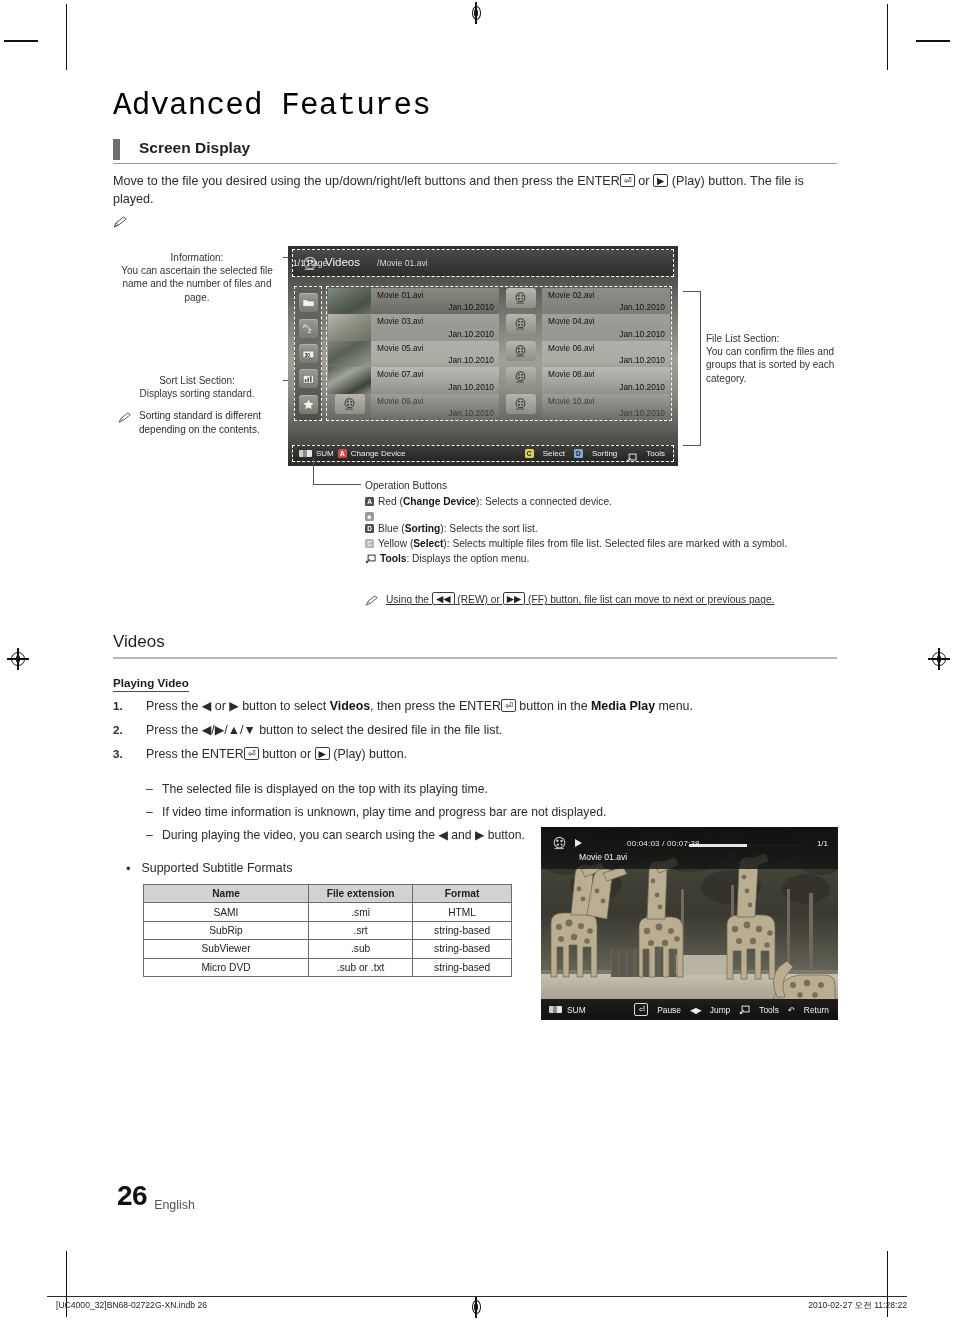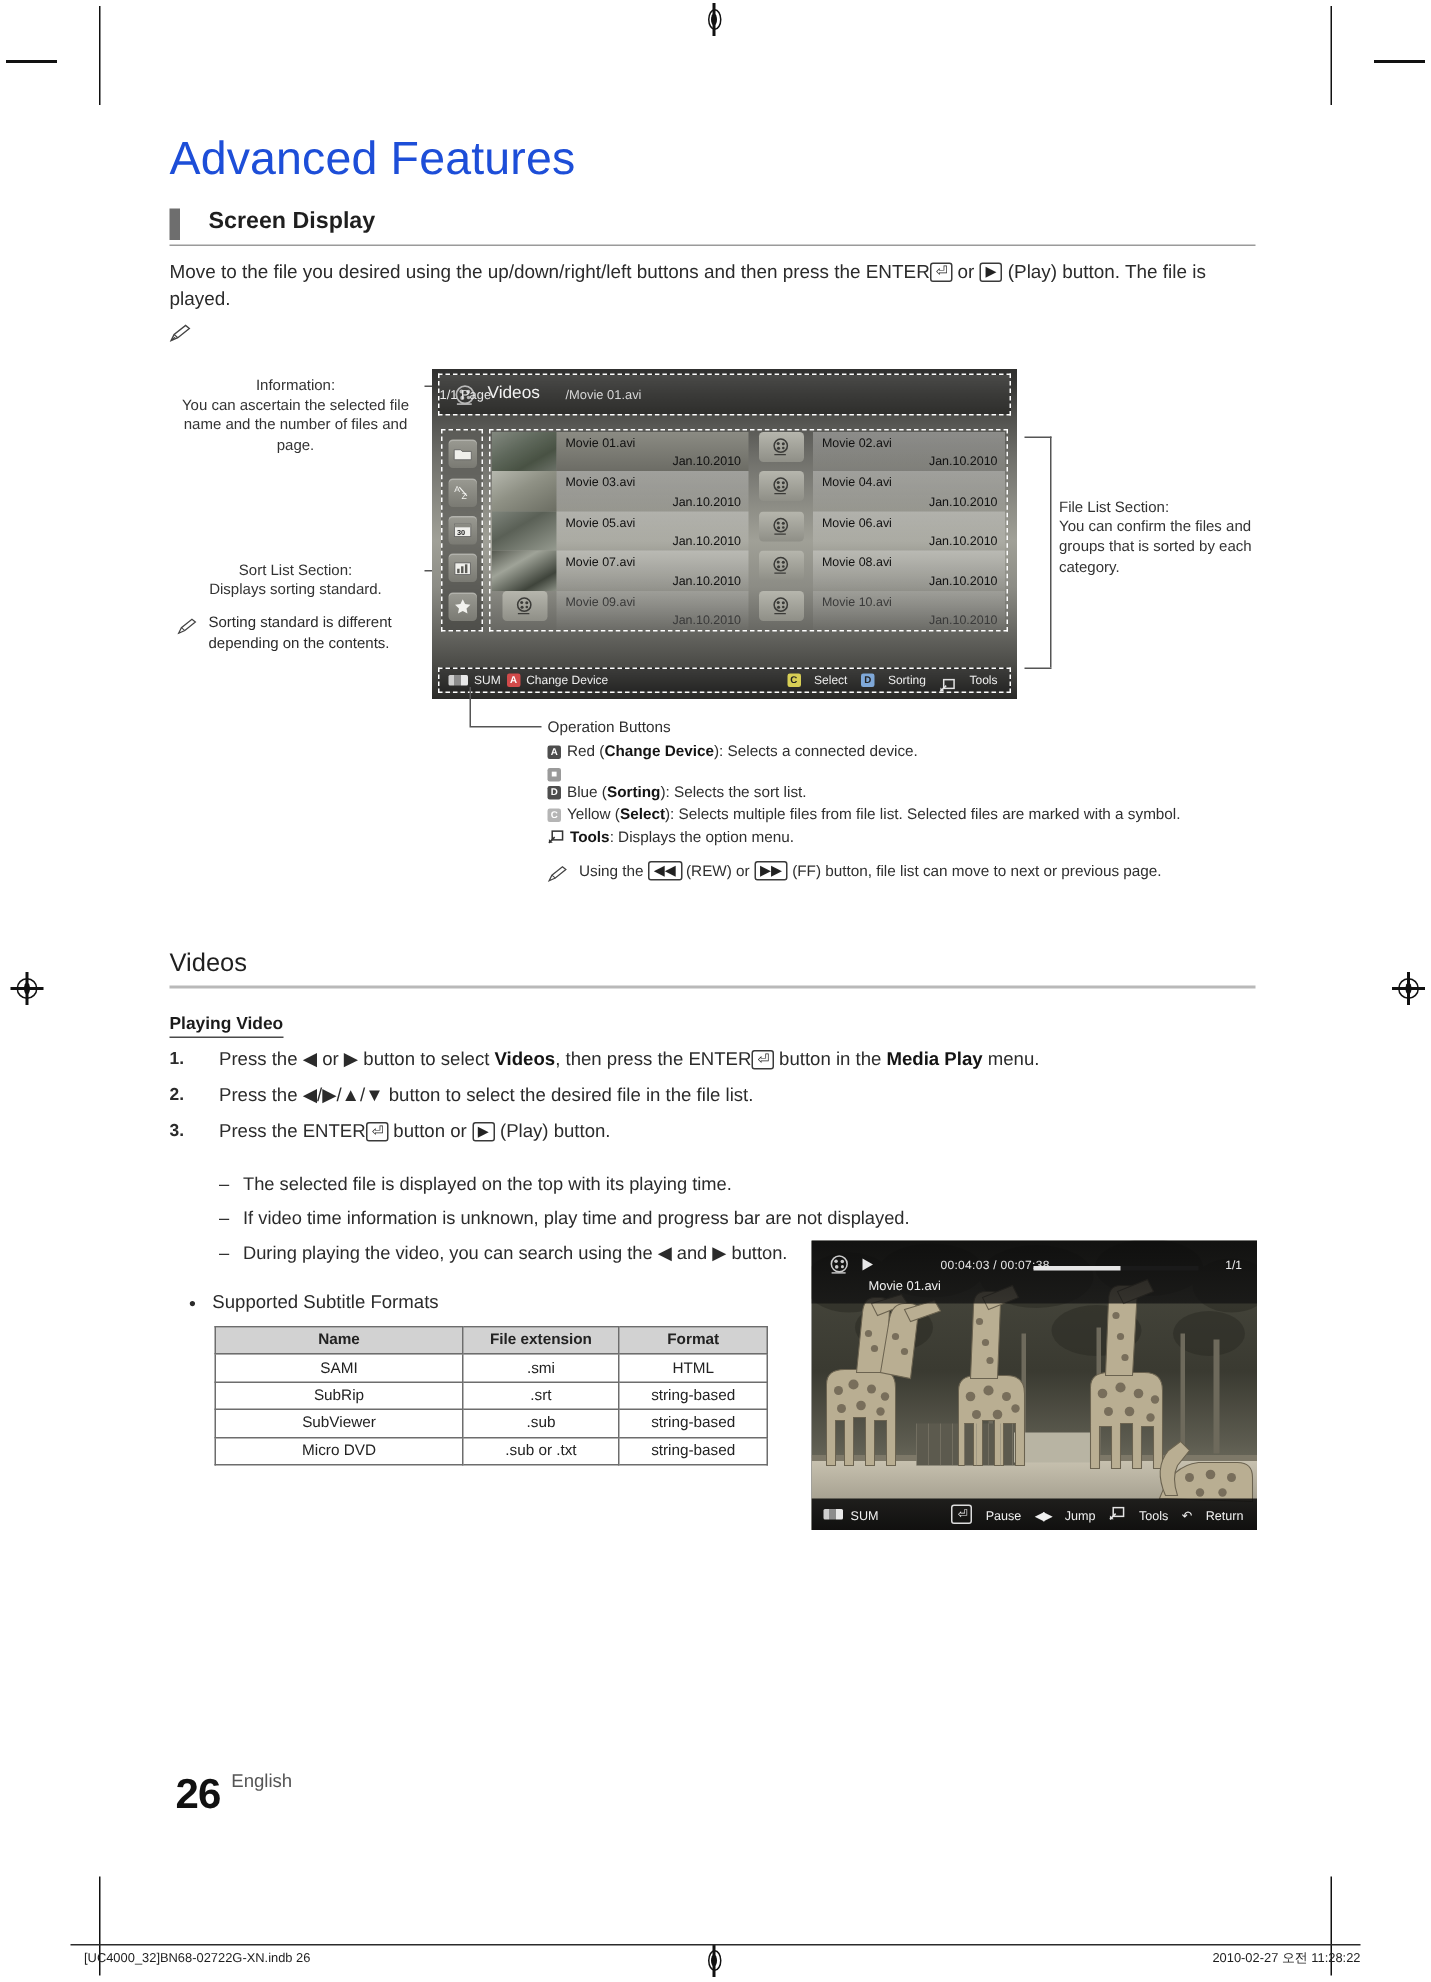--- a/index.html
+++ b/index.html
@@ -15,22 +15,22 @@
   .reg{position:absolute;width:22px;height:22px;}
   .reg:before{content:"";position:absolute;left:4px;top:4px;width:14px;height:14px;
     border:1.4px solid #111;border-radius:50%;box-sizing:border-box;}
   .reg:after{content:"";position:absolute;left:9.2px;top:7px;width:4px;height:8px;
     background:#111;border-radius:50%;}
   .reg .h{position:absolute;left:0;top:10.3px;width:22px;height:1.4px;background:#111;}
   .reg .v{position:absolute;left:10.3px;top:0;width:1.4px;height:22px;background:#111;}
   .reg.oval:before{left:6.5px;width:9px;border-radius:50%;}
 
   h1.doc-title{
-    font-size:31px;font-weight:400;letter-spacing:.1px;color:#1d4ed8;
-    margin:0;position:absolute;left:113px;top:88px;
+    font-size:31px;font-weight:400;letter-spacing:.1px;color:#000000;
+    margin:0;position:absolute;left:113px;top:88px;font-family:Liberation Mono, monospace;
   }
 
   .sec-head{position:absolute;left:113px;top:139px;width:724px;height:24px;}
   .sec-head .bar{position:absolute;left:0;top:0;width:7px;height:21px;background:#6e6e6e;}
   .sec-head .txt{position:absolute;left:26px;top:0px;font-size:15.5px;font-weight:700;color:#1f1f1f;}
   .sec-head .rule{position:absolute;left:0;top:24px;width:724px;height:1.4px;background:#9a9a9a;}
 
   p.body{font-size:12.6px;line-height:1.45;margin:0;color:#2b2b2b;}
 
   .intro{position:absolute;left:113px;top:172px;width:726px;}
@@ -103,21 +103,21 @@
   .callout{position:absolute;font-size:10px;line-height:1.32;color:#333;}
   .callout.r{text-align:center;}
   .lead{position:absolute;background:#555;height:1px;}
 
   
   .ops{position:absolute;left:365px;top:478px;width:470px;font-size:10.2px;line-height:1.48;color:#2f2f2f;}
   .ops .row{display:flex;align-items:flex-start;gap:4px;}
   .ops .ckey2{display:inline-flex;align-items:center;justify-content:center;
     width:9px;height:9px;border-radius:1.5px;font-size:6.5px;font-weight:700;
     color:#fff;background:#555;margin-top:3px;flex:0 0 9px;}
-  .ops .opsnote{display:flex;gap:6px;margin-top:6px;align-items:flex-start;}
+  .ops .opsnote{display:flex;gap:6px;margin-top:24px;align-items:flex-start;text-decoration:underline;}
 
   
   .vid-head{position:absolute;left:113px;top:632px;width:724px;}
   .vid-head .t{font-size:17px;color:#1f1f1f;}
   .vid-head .rule{margin-top:5px;width:724px;height:1.5px;background:#b9b9b9;}
 
   .subhead{position:absolute;left:113px;top:676px;font-size:11.6px;font-weight:700;color:#1b1b1b;
     border-bottom:1.6px solid #4a4a4a;padding-bottom:2px;}
 
   ol.steps{position:absolute;left:113px;top:697px;width:726px;margin:0;padding:0;list-style:none;}
@@ -149,21 +149,21 @@
   .pl-top .bar i{display:block;height:3px;background:#e6e6e6;}
   .pl-top .cnt{position:absolute;right:10px;top:12px;font-size:8px;color:#eee;}
   .pl-top .fname{position:absolute;left:38px;top:25px;font-size:8.6px;color:#f1f1f1;}
   .pl-bot{position:absolute;left:0;bottom:0;width:100%;height:21px;
     background:linear-gradient(180deg,rgba(12,12,12,.88),rgba(6,6,6,.92));display:flex;align-items:center;}
   .pl-bot .left{display:flex;align-items:center;gap:5px;padding-left:8px;}
   .pl-bot .right{margin-left:auto;display:flex;align-items:center;gap:9px;padding-right:9px;}
   .pl-bot span.lbl{font-size:8.4px;color:#f0f0f0;}
 
   
-  .pagenum{position:absolute;left:117px;top:1180px;display:flex;align-items:flex-start;gap:7px;}
+  .pagenum{position:absolute;left:117px;top:1180px;display:flex;align-items:flex-end;gap:7px;}
   .pagenum .n{font-size:28px;font-weight:700;color:#111;letter-spacing:-.5px;}
   .pagenum .l{font-size:12.4px;color:#555;}
 
   .footline{position:absolute;left:47px;top:1296px;width:860px;height:1px;background:#2b2b2b;}
   .fleft{position:absolute;left:56px;top:1300px;font-size:8.6px;color:#1e1e1e;}
   .fright{position:absolute;right:47px;top:1300px;font-size:8.6px;color:#1e1e1e;}
 </style>
 </head>
 <body>
 

